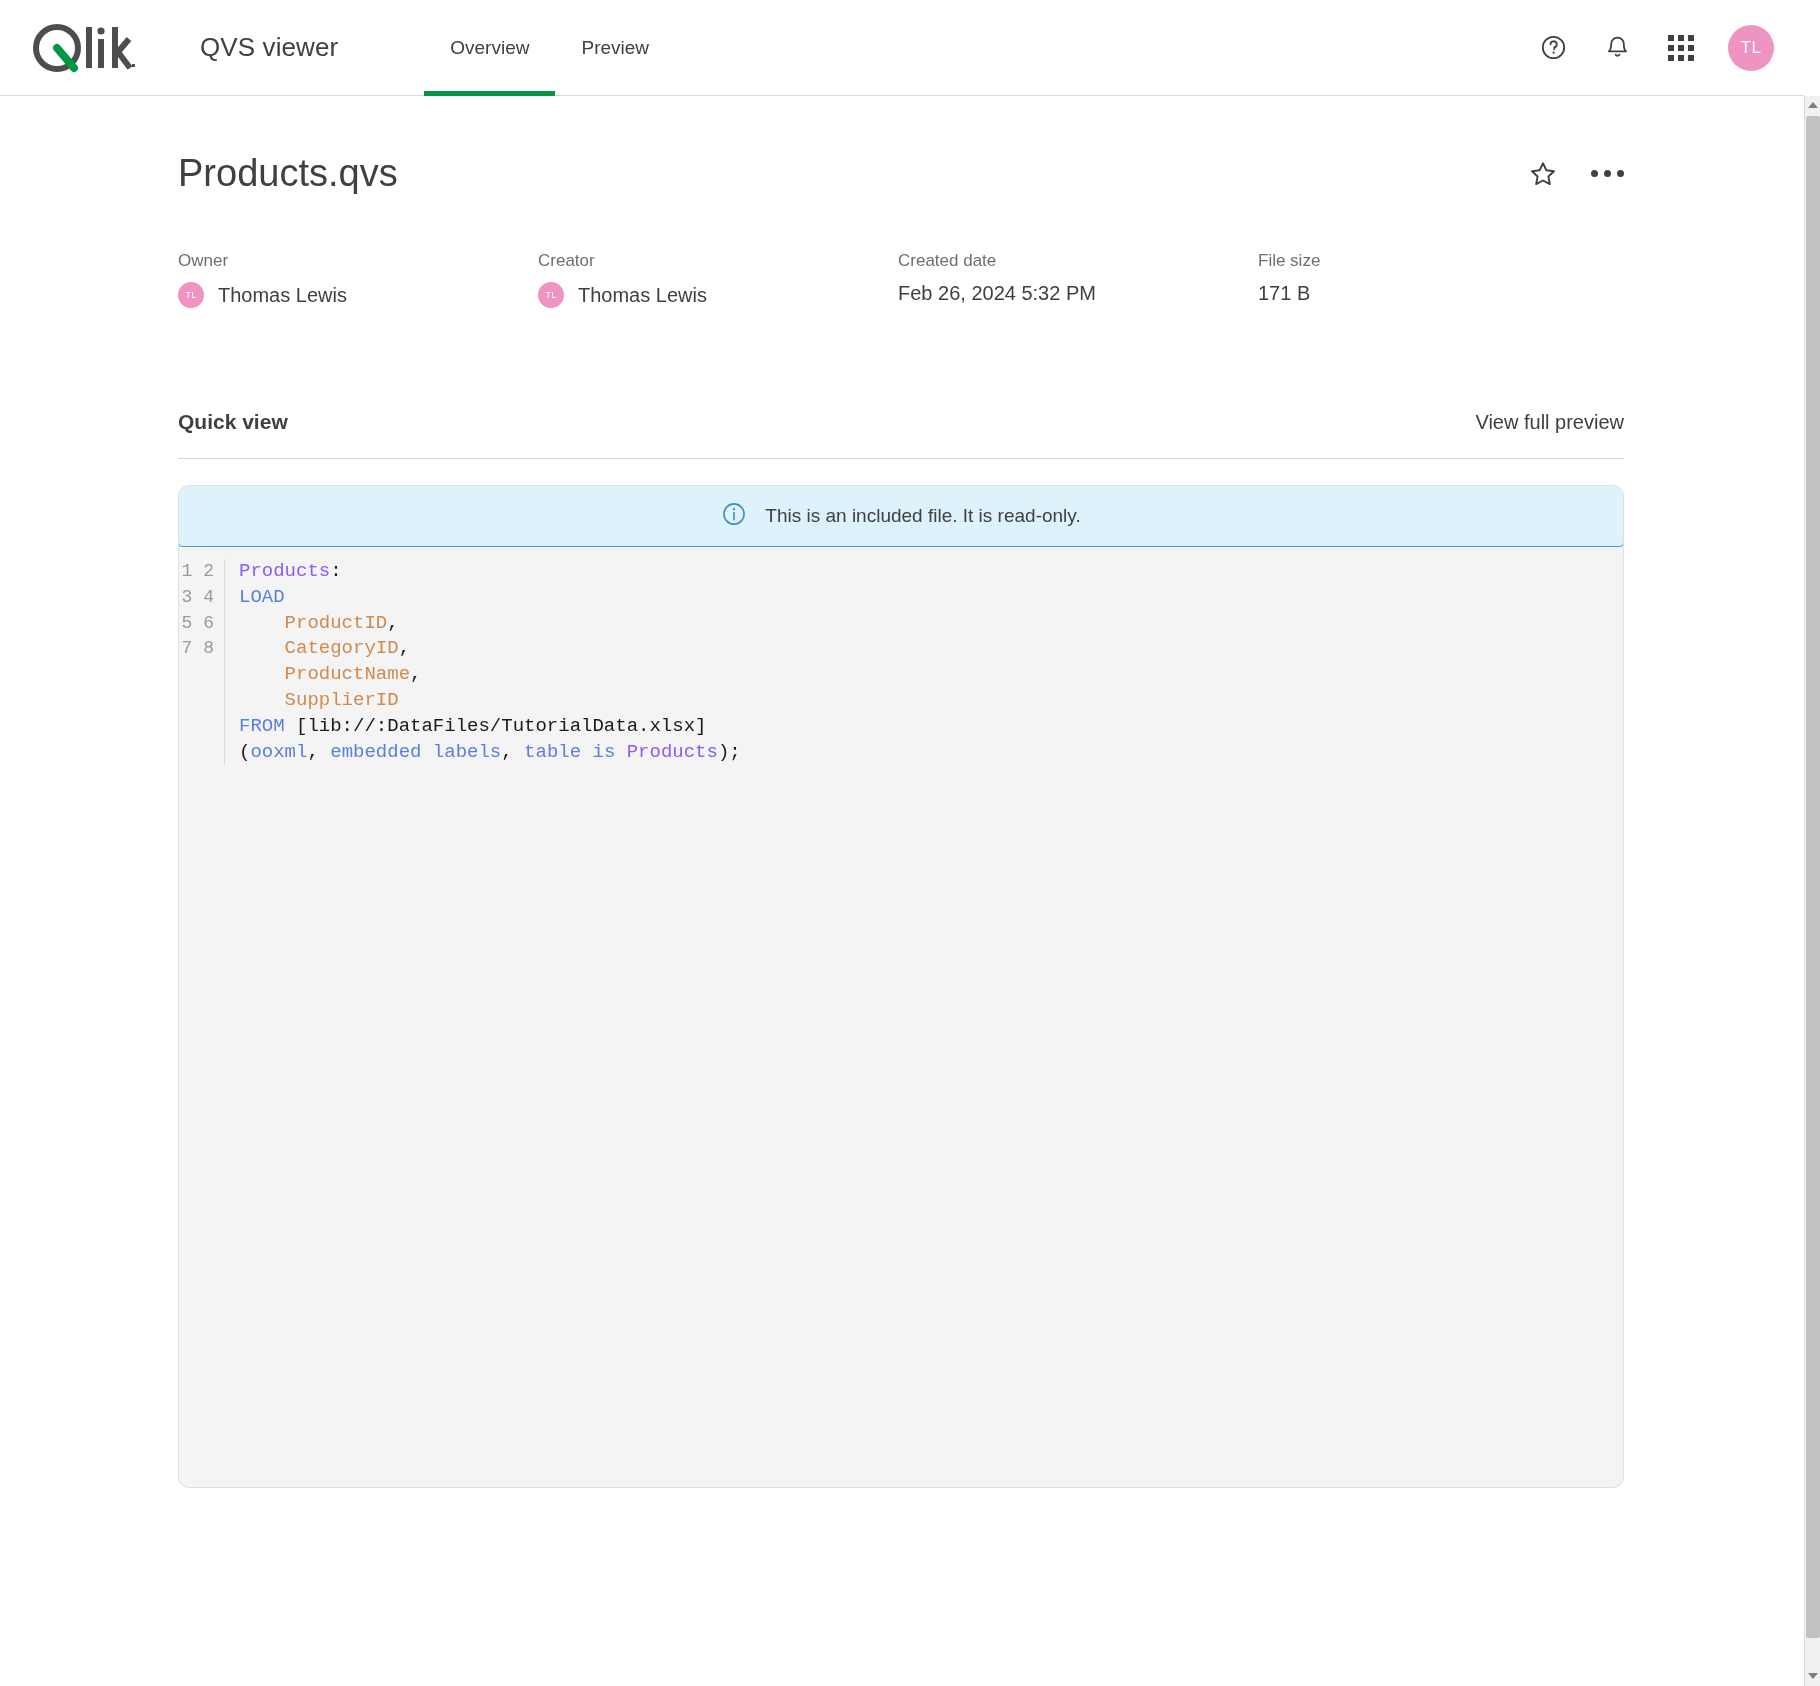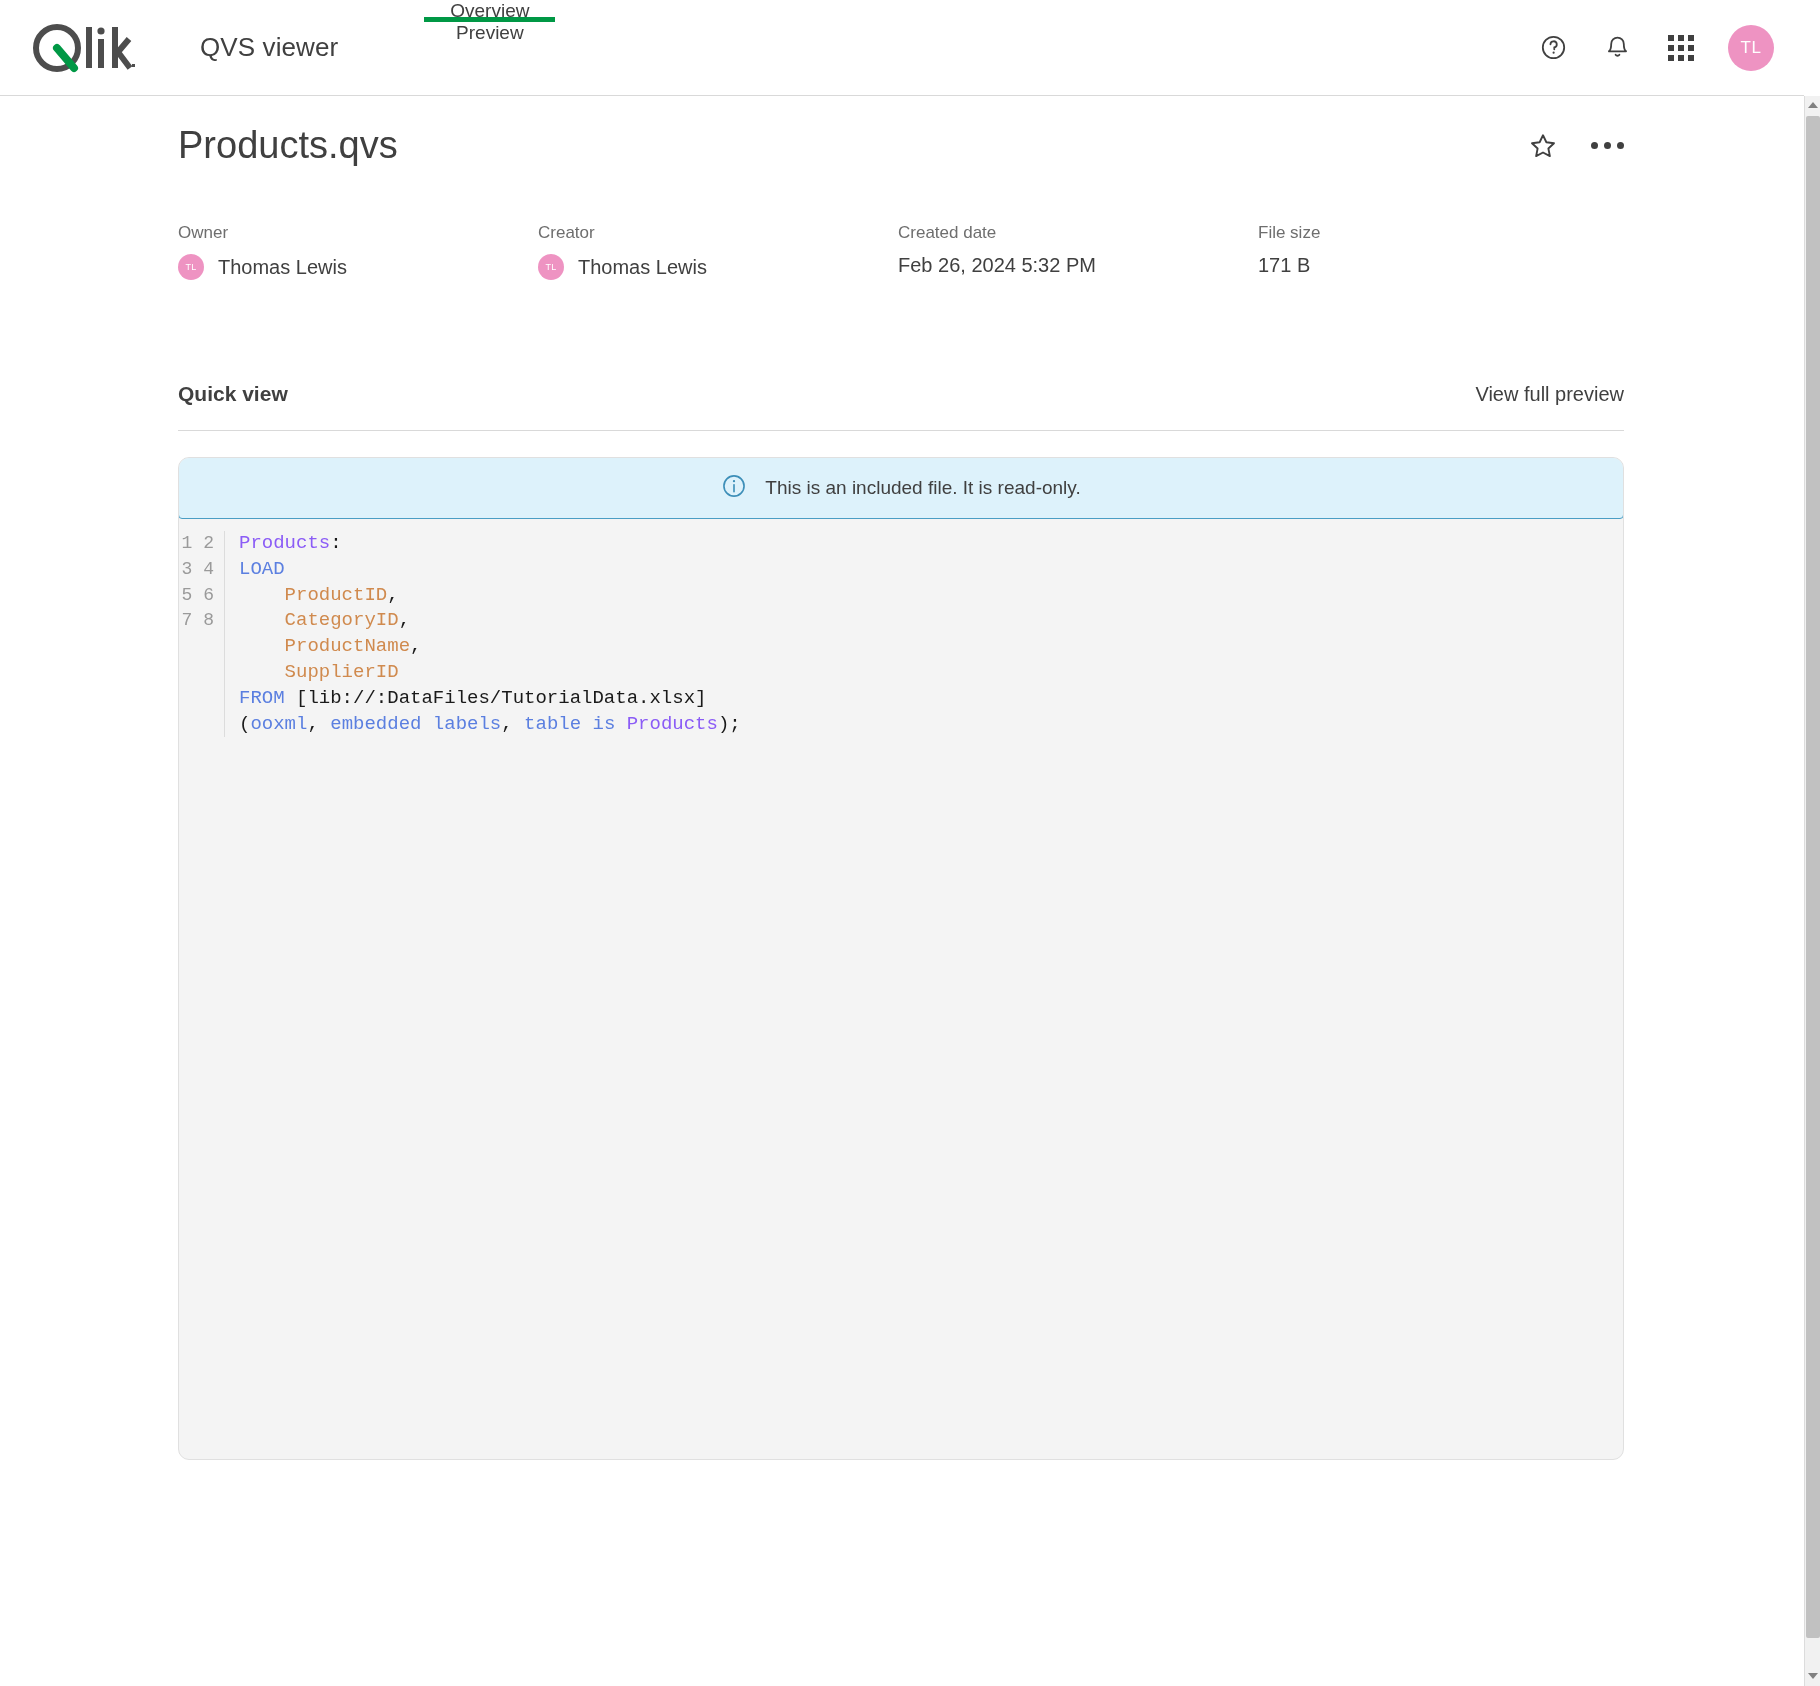--- a/index.html
+++ b/index.html
@@ -17,21 +17,21 @@
     background: #ffffff;
     border-bottom: 1px solid #d9d9d9;
     display: flex; align-items: center; gap: 28px;
   }
   .logo { margin-left: 28px; width: 108px; height: 58px; display:block; }
   .app-title {
     margin-left: 36px;
     font-size: 26px; color: #404040; font-weight: 400;
     letter-spacing: .1px;
   }
-  .nav { display: flex; align-items: stretch; height: 96px; margin-left: 58px; flex-direction: column; }
+  .nav { display: flex; align-items: stretch; height: 96px; margin-left: 58px; }
   .nav-tab {
     position: relative;
     display: flex; align-items: center; justify-content: center;
     padding: 0 26px;
     font-size: 19px; color: #404040;
     cursor: pointer; background: none; border: none;
     font-family: "Liberation Sans", sans-serif;
   }
   .nav-tab.active::after {
     content: ""; position: absolute; left: 0; right: 0; bottom: 0;
@@ -80,21 +80,21 @@
   .page {
     position: absolute; top: 96px; left: 0;
     width: 1804px; height: 1590px;
     background: #ffffff;
     overflow: hidden;
   }
   .content { padding: 0 180px 0 178px; }
 
   .title-row {
     display: flex; align-items: center;
-    margin-top: 28px;
+    margin-top: 56px;
   }
   .page-title { font-size: 38px; color: #404040; font-weight: 400; }
   .title-actions { margin-left: auto; display: flex; align-items: center; gap: 30px; }
   .dots { display: flex; gap: 6px; align-items:center; }
   .dots i { width: 7px; height: 7px; border-radius: 50%; background: #404040; display:block; }
 
   .meta-grid {
     display: grid;
     grid-template-columns: 360px 360px 360px 360px;
     margin-top: 56px;

